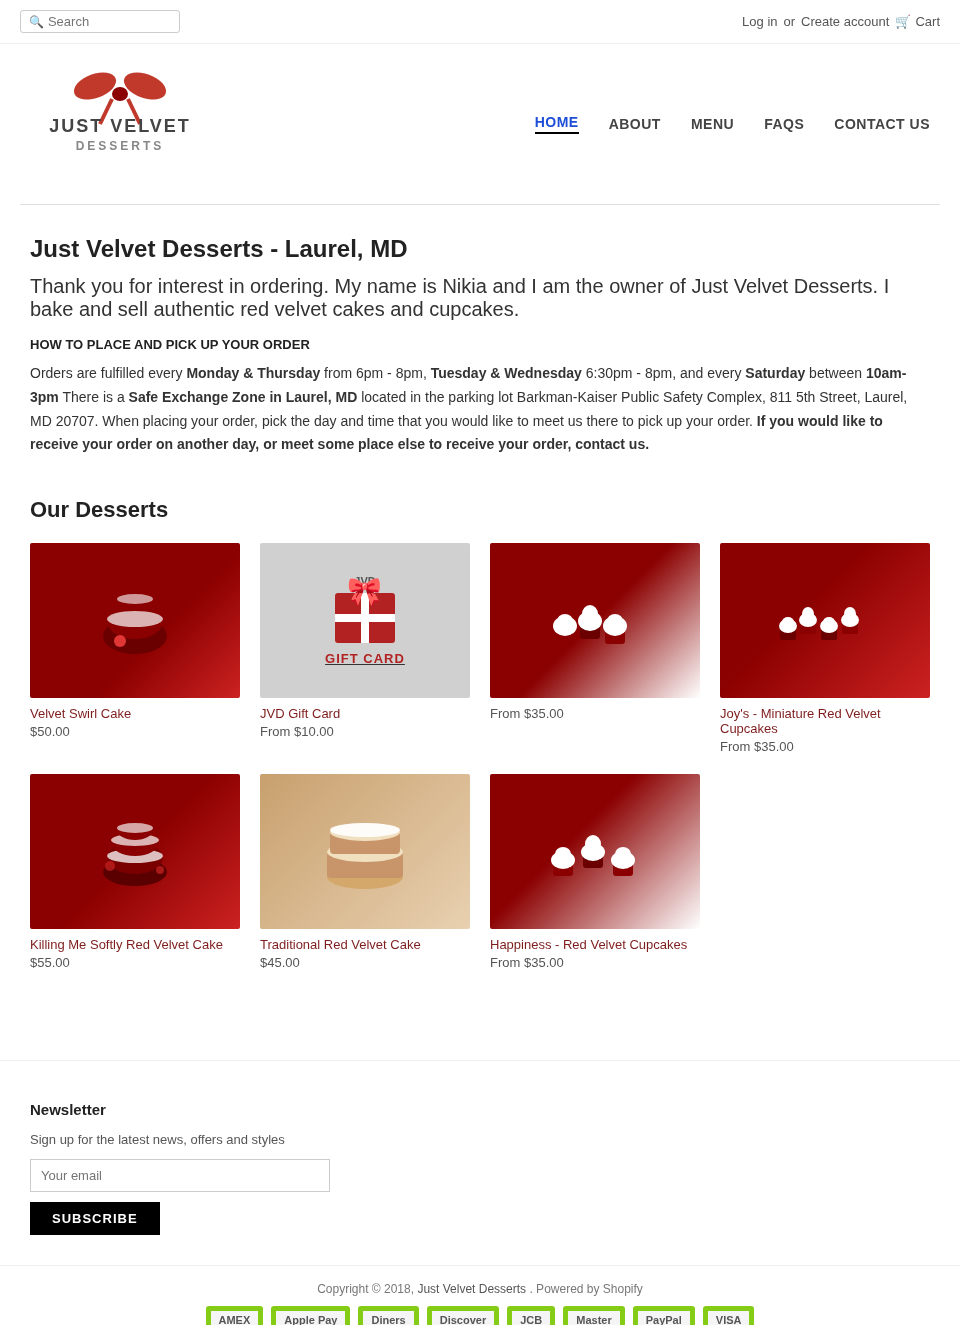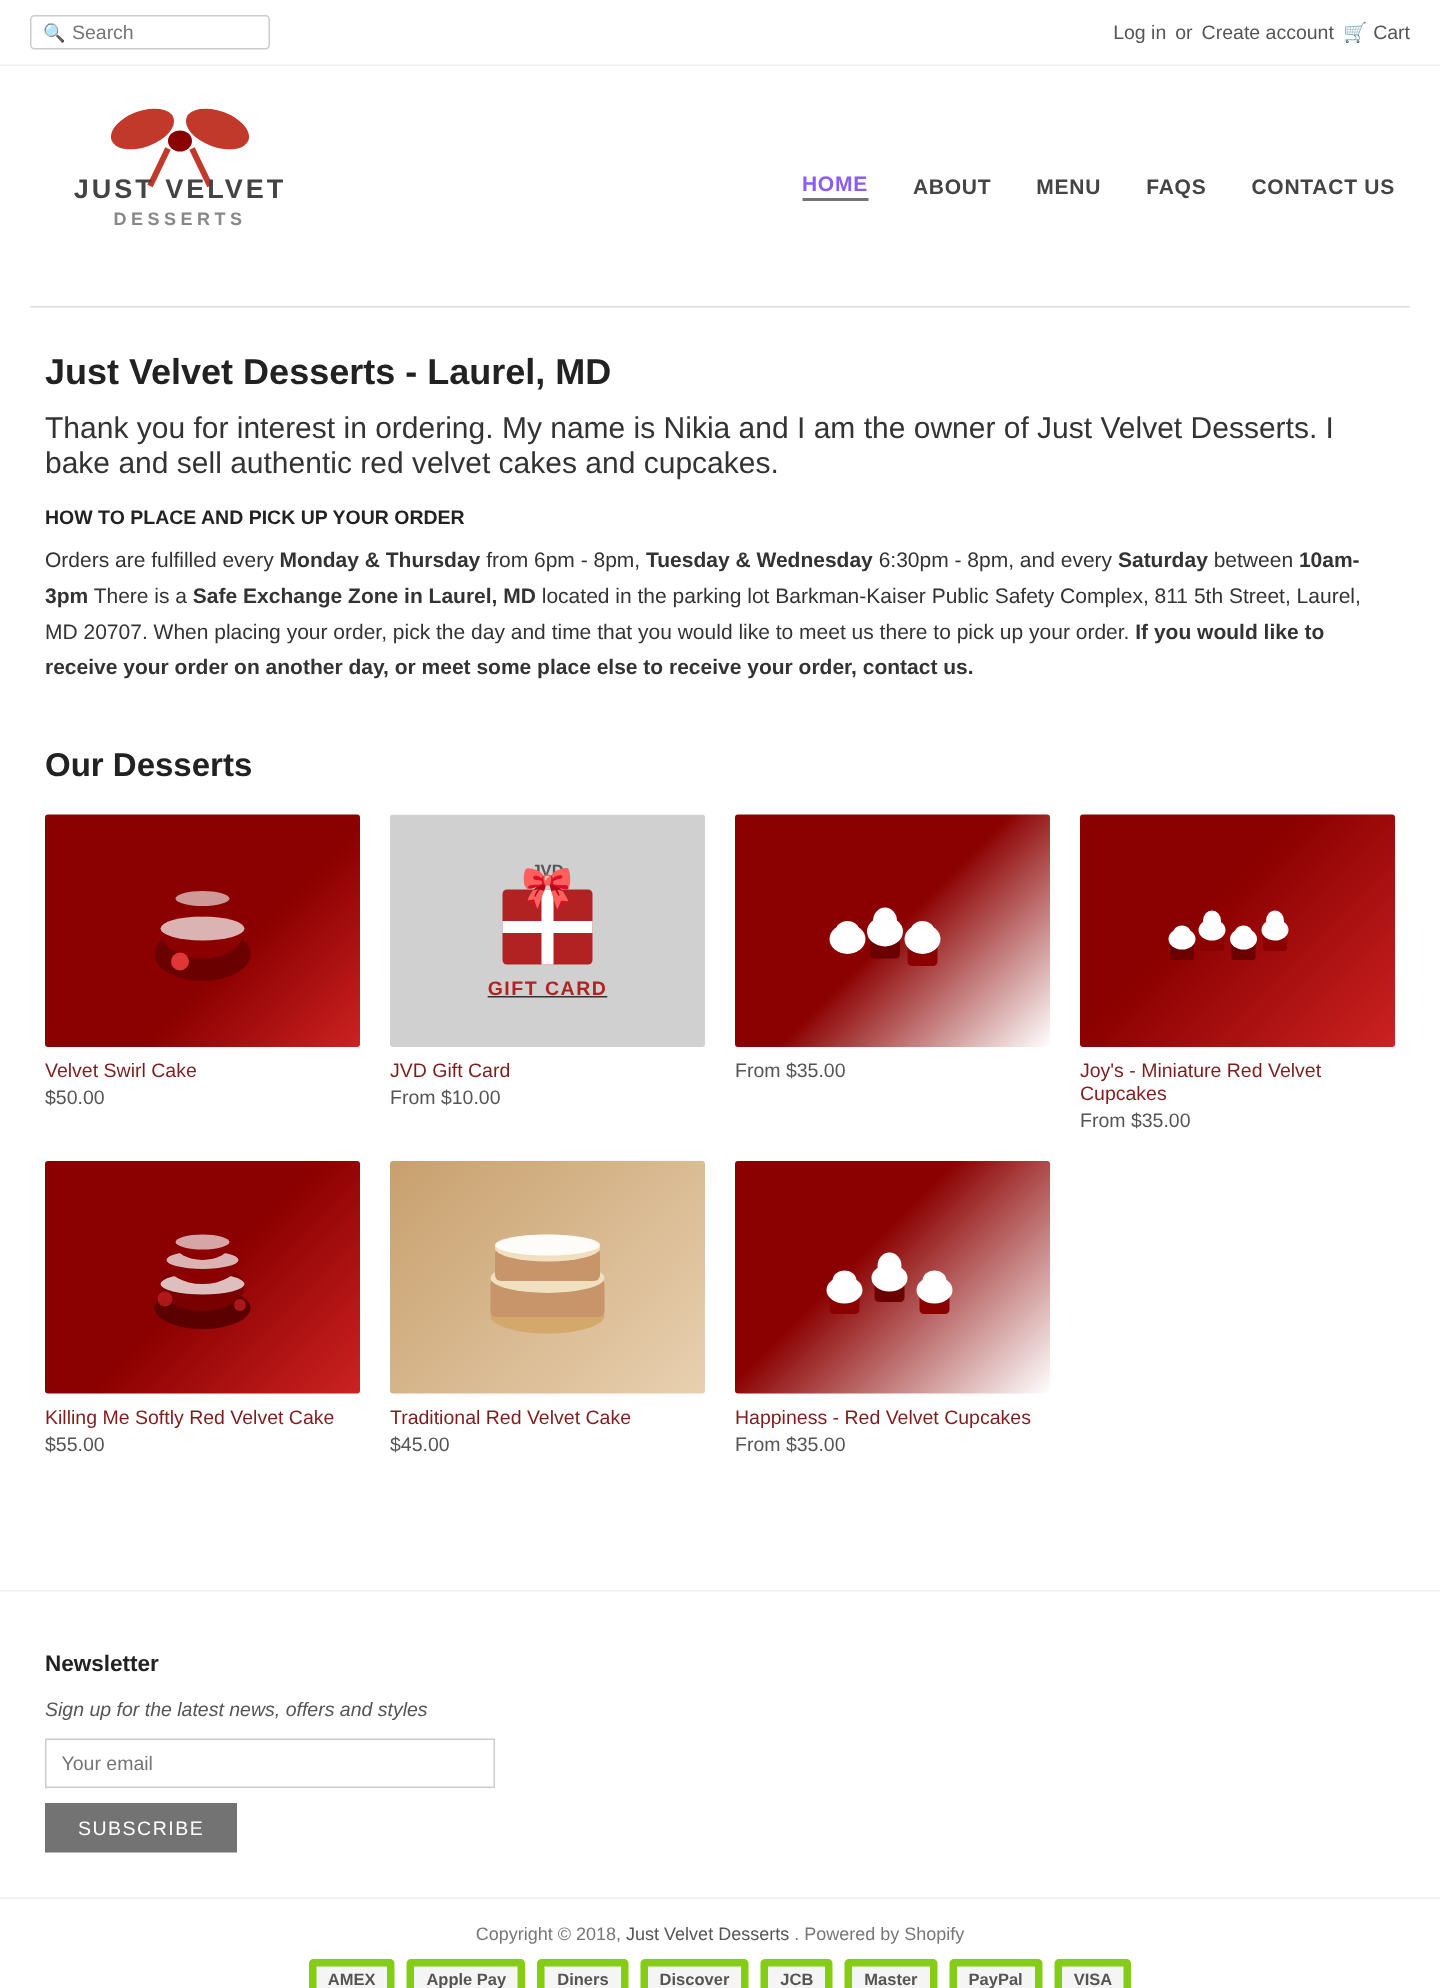--- a/index.html
+++ b/index.html
@@ -71,21 +71,21 @@
       gap: 30px;
     }
     nav a {
       text-decoration: none;
       color: #444;
       font-size: 14px;
       font-weight: 600;
       letter-spacing: 0.5px;
       text-transform: uppercase;
     }
-    nav a.active { color: #8b5cf6; border-bottom: 2px solid #737373; padding-bottom: 2px; }
+    nav a.active { color: #1d4ed8; border-bottom: 2px solid #000000; padding-bottom: 2px; }
 
     
     .divider { border: none; border-top: 1px solid #ddd; margin: 0 20px; }
 
     
     .main-content { padding: 30px 30px; }
 
     .page-title {
       font-size: 24px;
       font-weight: 700;
@@ -190,38 +190,37 @@
     }
     .social-icon {
       font-size: 20px;
       color: #555;
       cursor: pointer;
     }
     .newsletter-text {
       font-size: 13px;
       color: #555;
       margin-bottom: 12px;
-      font-style: italic;
     }
     .email-input {
       width: 100%;
       max-width: 300px;
       border: 1px solid #ccc;
       padding: 8px 10px;
       font-size: 13px;
       margin-bottom: 10px;
       outline: none;
     }
     .subscribe-btn {
-      background: #737373;
+      background: #000000;
       color: #fff;
       border: none;
       padding: 9px 22px;
       font-size: 13px;
-      font-weight: 400;
+      font-weight: 700;
       letter-spacing: 1px;
       cursor: pointer;
       text-transform: uppercase;
     }
     .footer-bottom {
       border-top: 1px solid #eee;
       padding: 16px 30px;
       text-align: center;
     }
     .footer-copy {

